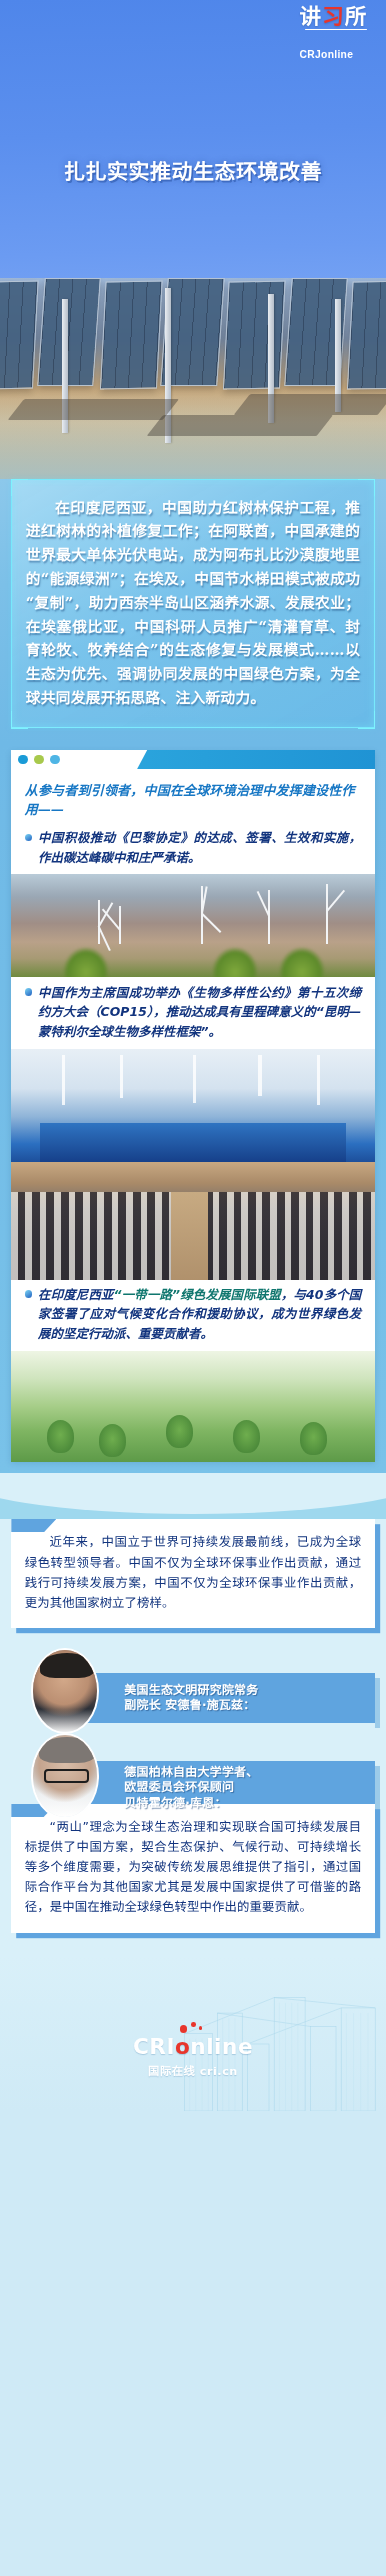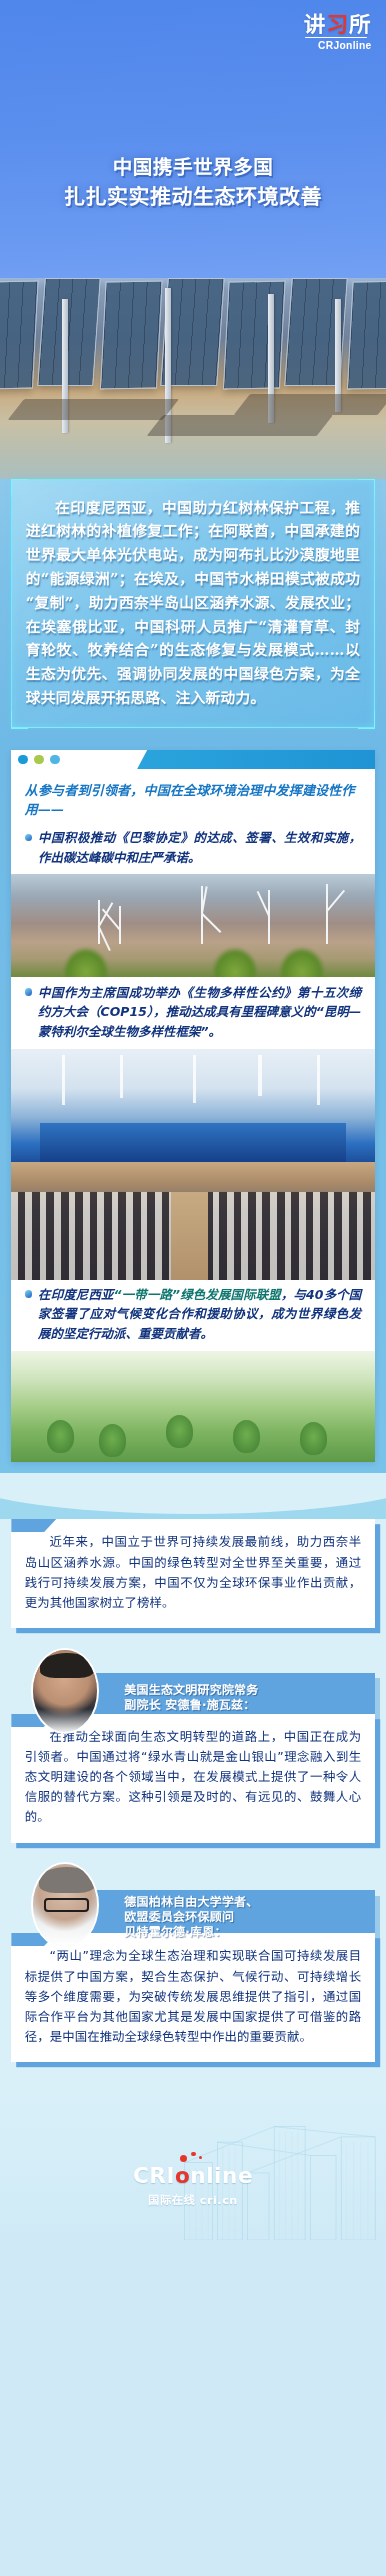--- a/index.html
+++ b/index.html
@@ -16,31 +16,31 @@
   .page { width: 386px; position: relative; overflow: hidden; }
 
   
   .hero {
     position: relative;
     height: 479px;
     background: linear-gradient(178deg, #4f86ea 0%, #5b8fee 28%, #6b9bf2 52%, #7fa9f4 72%, #93b8f0 100%);
     overflow: hidden;
   }
   .hero-logo {
-    position: absolute; top: 14px; right: 14.4px;
-    width: 72px; text-align: right; line-height: 1;
+    position: absolute; top: 6px; right: 14.4px;
+    width: 72px; text-align: left; line-height: 1;
   }
   .hero-logo .jx {
     font-size: 21.6px; font-weight: bold; color: #ffffff;
     letter-spacing: 1px; text-shadow: 0 1px 2.1px rgba(0,0,0,.18);
     position: relative; display: inline-block;
   }
   .hero-logo .jx .red { color: #e8352b; }
   .hero-logo .cri {
-    display: block; margin-top: 3px;
+    display: block; margin-top: 20px;
     font-size: 10.3px; font-weight: bold; color: #ffffff;
     letter-spacing: 0.3px; font-family: "Liberation Sans", sans-serif;
   }
   .hero-logo .underline {
     display: block; height: 1.5px; background: #ffffff;
     margin: 1px auto 0; width: 62px; border-radius: 1px;
   }
 
   .hero-title {
     position: absolute; top: 155px; left: 0; right: 0;
@@ -315,21 +315,20 @@
 
   <div class="hero">
 
     <div class="hero-logo">
       <span class="jx"><span>讲</span><span class="red">习</span><span>所</span></span>
       <span class="underline"></span>
       <span class="cri">CRJonline</span>
     </div>
 
     <div class="hero-title">
-      <span class="l1">中国携手世界多国</span>
       <span class="l2">扎扎实实推动生态环境改善</span>
     </div>
 
     <div class="hero-photo">
       <div class="panel-row">
         <div class="panel"></div>
         <div class="panel"></div>
         <div class="panel"></div>
         <div class="panel"></div>
         <div class="panel"></div>
@@ -428,40 +427,37 @@
   </div>
 
   <div class="curve-sep">
     <div class="arc"></div>
   </div>
 
   <div class="quotes">
 
     <div class="quote-block">
       <div class="quote-card">
-        <p class="quote-text">近年来，中国立于世界可持续发展最前线，助力西奈半岛山区涵养水源。中国的绿色转型对全世界至关重要，通过践行可持续发展方案，中国不仅为全球环保事业作出贡献，更为其他国家树立了榜样。</p>
+        <p class="quote-text">近年来，中国立于世界可持续发展最前线，已成为全球绿色转型领导者。中国不仅为全球环保事业作出贡献，通过践行可持续发展方案，中国不仅为全球环保事业作出贡献，更为其他国家树立了榜样。</p>
       </div>
     </div>
 
 
     <div class="quote-block">
       <div class="speaker-row">
         <div class="avatar">
           <span class="face" style="background:
               radial-gradient(circle at 48% 36%, #d2a889 0%, #bb8f72 40%, rgba(0,0,0,0) 60%),
               linear-gradient(to bottom, #8d6a5a 0%, #7b5a4c 40%, #2c3038 72%, #f2f2f2 100%);"></span>
           <span style="position:absolute; left:7.2px; top:3.1px; width:54px; height:25px; border-radius:50% 50% 28% 28%; background:#23201e;"></span>
         </div>
         <div class="speaker-band">
           <span class="speaker-name">美国生态文明研究院常务
 副院长 安德鲁·施瓦兹：</span>
         </div>
-      </div>
-      <div class="quote-card">
-        <p class="quote-text">在推动全球面向生态文明转型的道路上，中国正在成为引领者。中国通过将“绿水青山就是金山银山”理念融入到生态文明建设的各个领域当中，在发展模式上提供了一种令人信服的替代方案。这种引领是及时的、有远见的、鼓舞人心的。</p>
       </div>
     </div>
 
     <div class="quote-block">
       <div class="speaker-row" style="height:82px;">
         <div class="avatar">
           <span class="face" style="background:
               radial-gradient(circle at 50% 36%, #d8bda8 0%, #c4a48e 42%, rgba(0,0,0,0) 62%),
               linear-gradient(to bottom, #d7d9da 0%, #c9ccce 40%, #eef0f1 72%, #ffffff 100%);"></span>
           <span style="position:absolute; left:6.2px; top:2.1px; width:56px; height:26px; border-radius:50% 50% 30% 30%; background:#7d7773;"></span>

